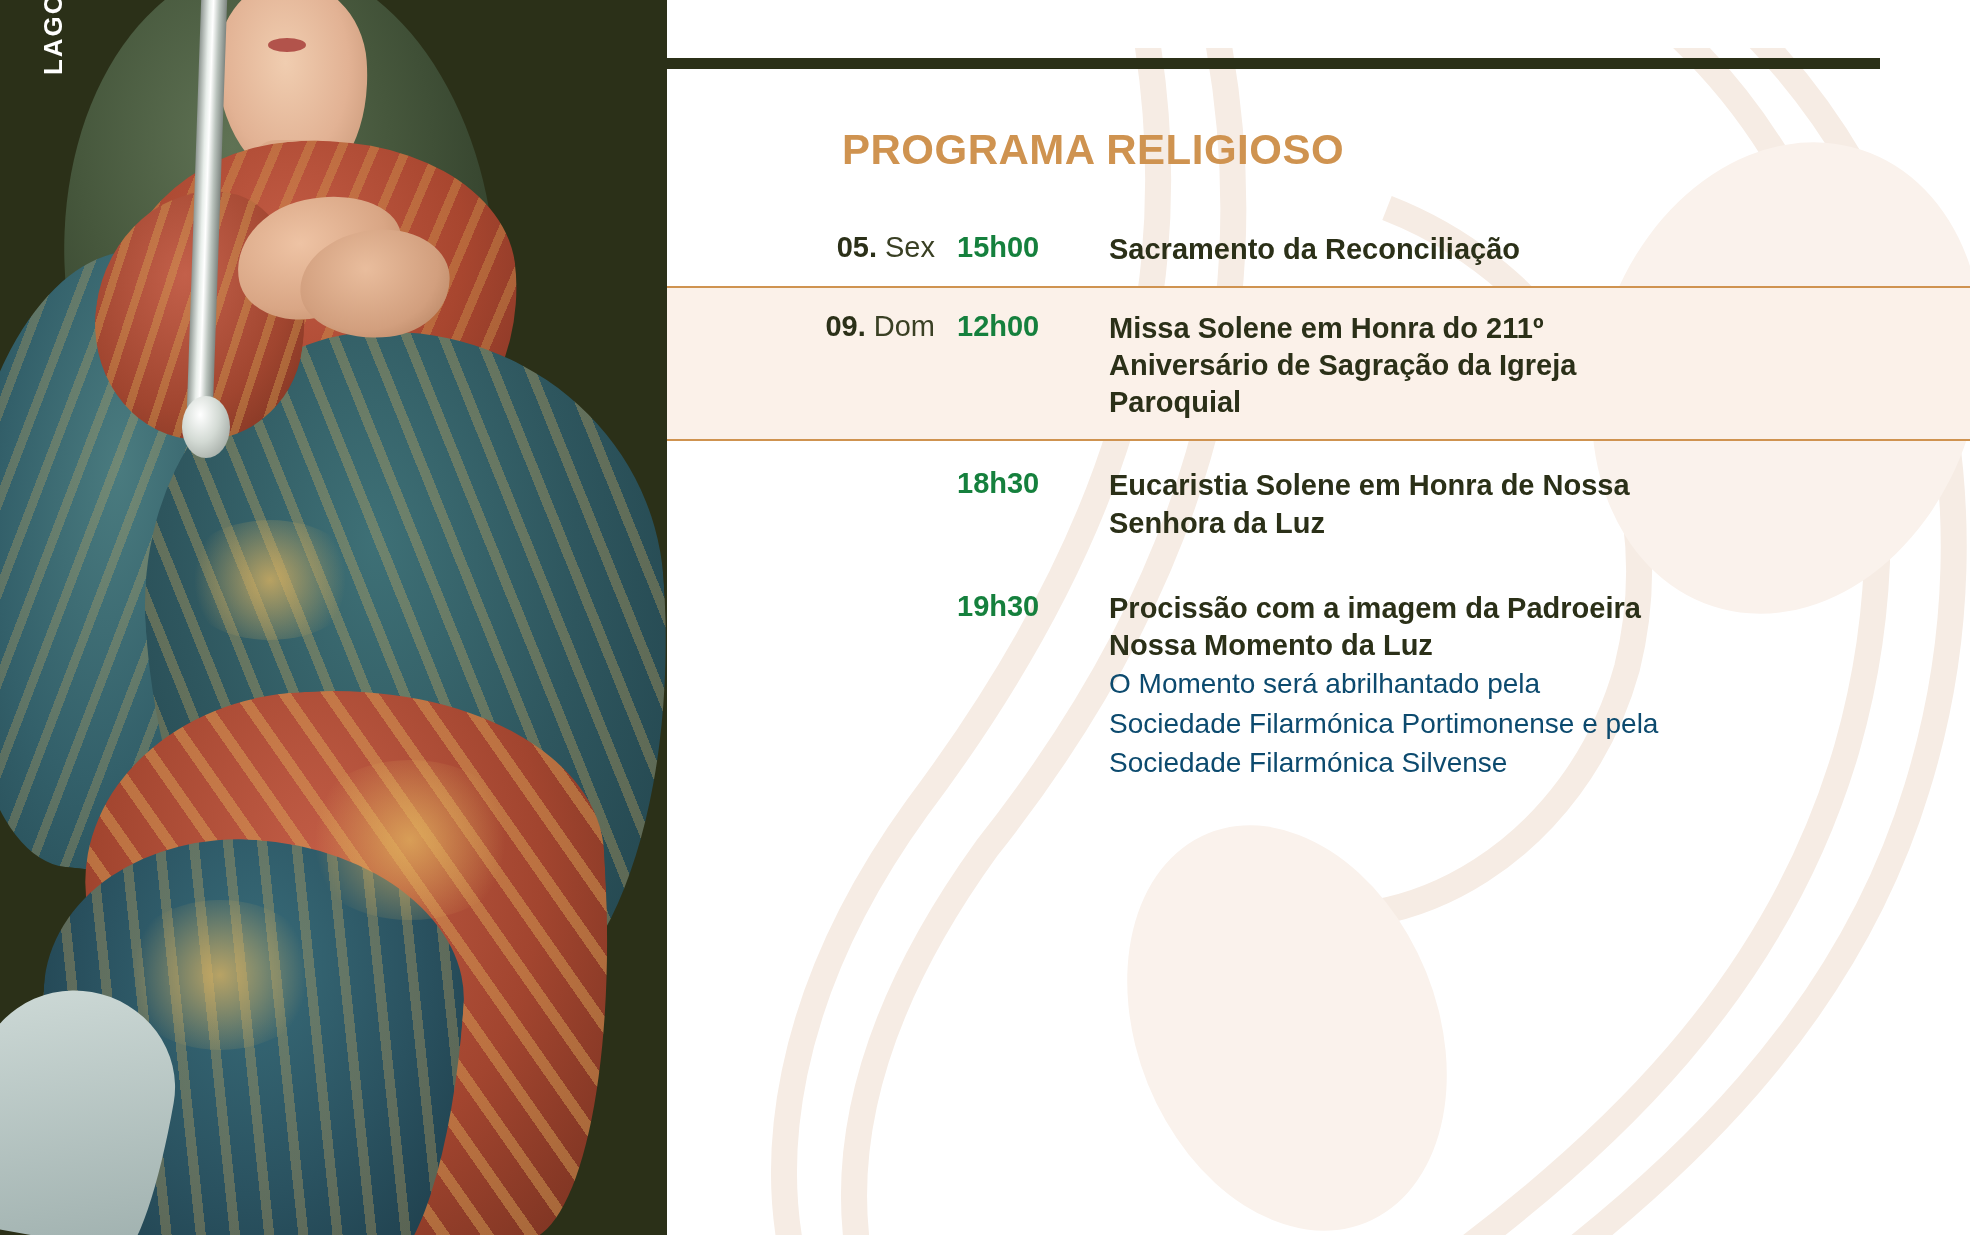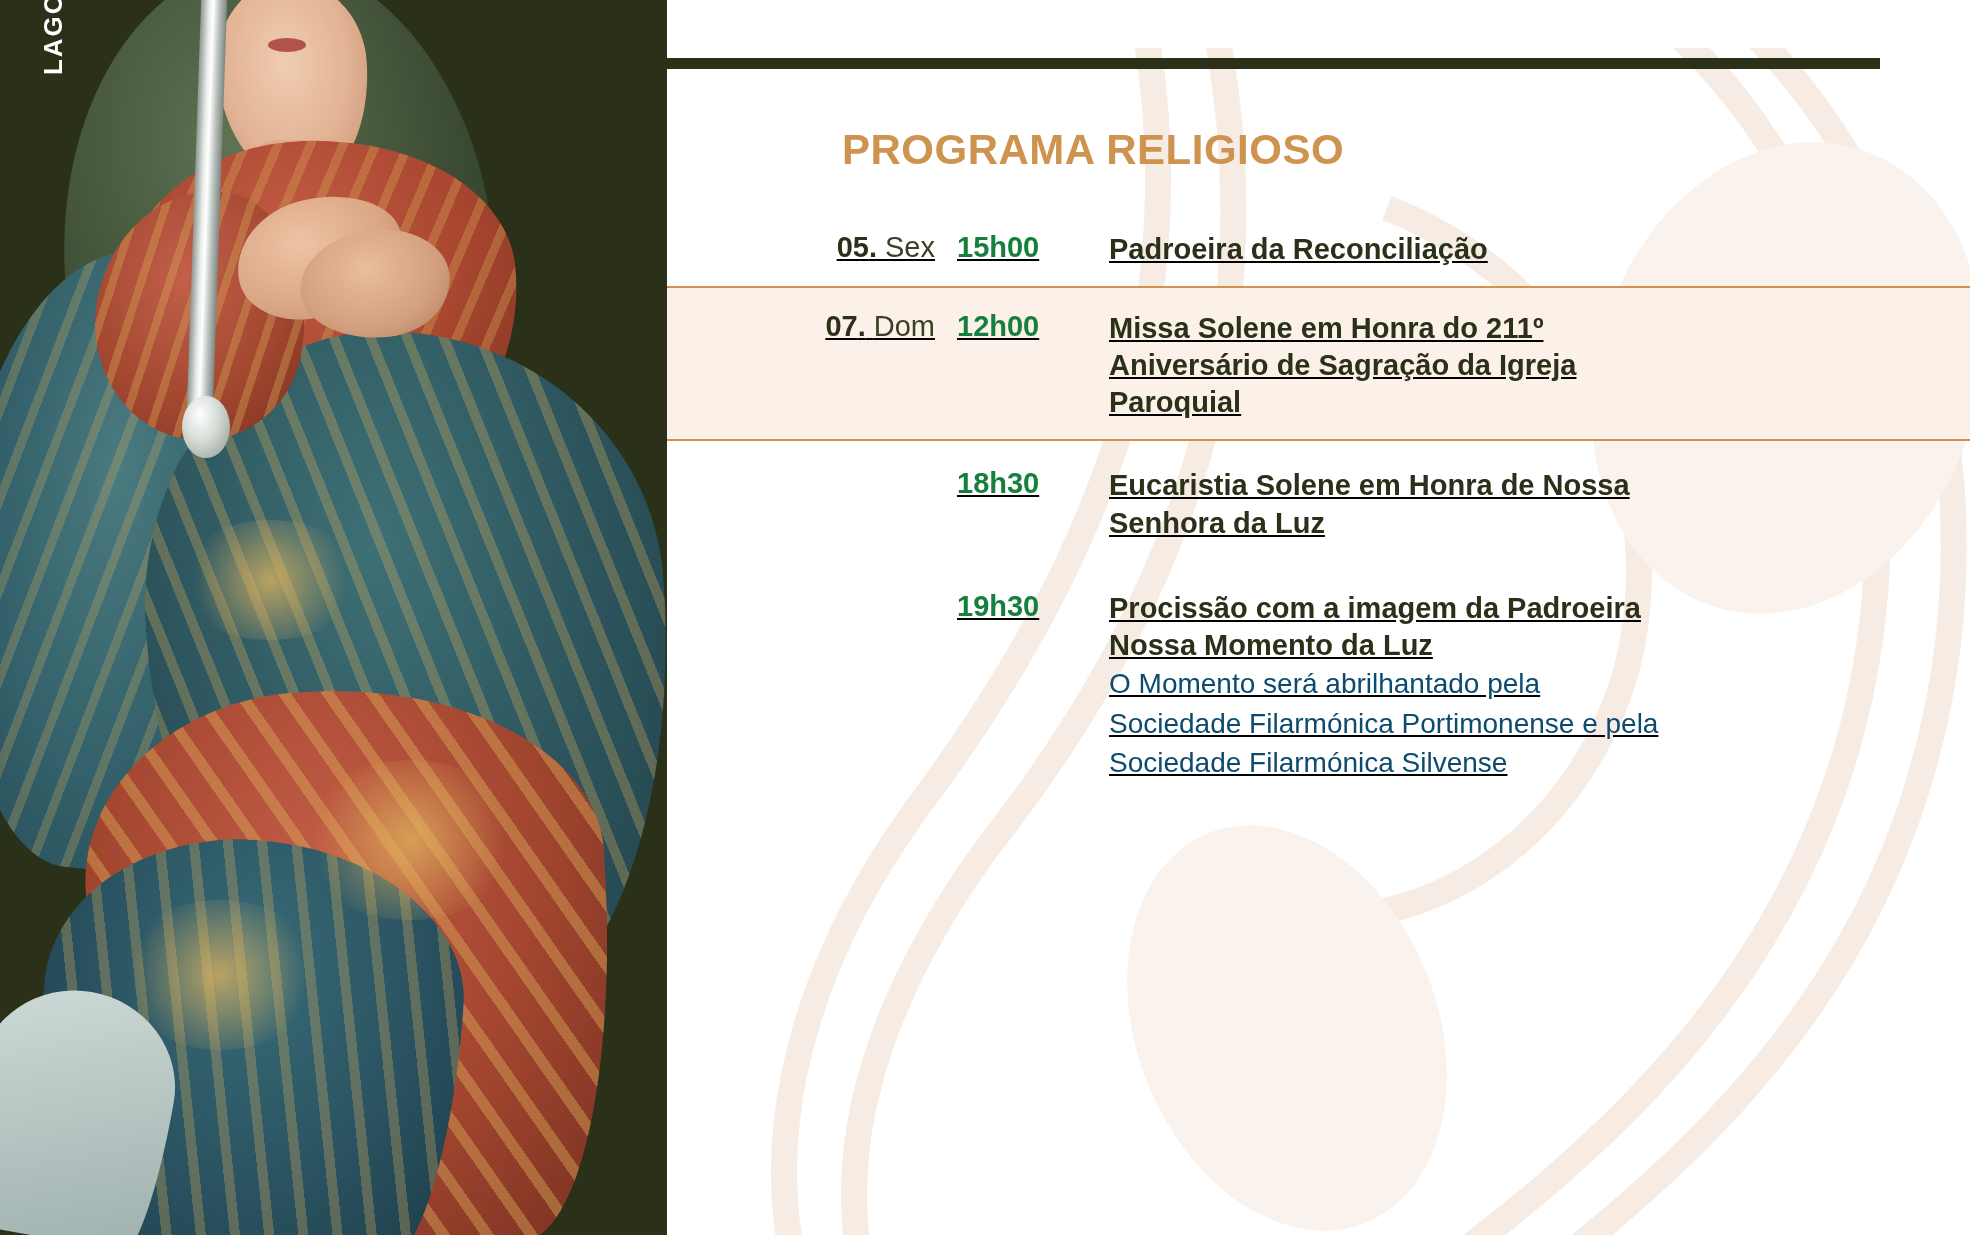--- a/index.html
+++ b/index.html
@@ -154,21 +154,21 @@
   }
 
   .prog-title{
     position:absolute; left:175px; top:78px;
     font-size:42px; font-weight:bold; letter-spacing:.5px;
     color:#cf9350;
   }
 
   
   .sched{ position:absolute; left:0px; top:165px; width:1303px; }
-  .row{ position:relative; display:flex; padding:18px 0 18px 0;text-decoration:underline; }
+  .row{ position:relative; display:flex; padding:18px 0 18px 0; }
   .row.hl{ background:#fbf1e9; border-top:2px solid #cf9350; border-bottom:2px solid #cf9350; }
   .row.hl .c-date, .row.hl .c-time, .row.hl .c-desc{ padding-top:4px; }
 
   .c-date{ width:290px; padding-left:22px; text-align:right; padding-right:22px;
            font-size:29px; color:#2b3018; white-space:nowrap; }
   .c-date .day{ font-weight:bold; }
   .c-date .sep{ font-weight:bold; }
   .c-date .wd{ font-weight:normal; color:#3a4024; }
 
   .c-time{ width:152px; font-size:29px; font-weight:bold; color:#15803d; white-space:nowrap; }
@@ -229,27 +229,27 @@
     <div class="prog-title">PROGRAMA RELIGIOSO</div>
 
     <div class="sched">
 
       <div class="row">
         <div class="c-date">
           <span class="day">05</span><span class="sep">.</span> <span class="wd">Sex</span>
         </div>
         <div class="c-time">15h00</div>
         <div class="c-desc">
-          <span>Padroeira da Reconciliação</span>
+          <span>Sacramento da Reconciliação</span>
         </div>
       </div>
 
       <div class="row hl">
         <div class="c-date">
-          <span class="day">07</span><span class="sep">.</span> <span class="wd">Dom</span>
+          <span class="day">09</span><span class="sep">.</span> <span class="wd">Dom</span>
         </div>
         <div class="c-time">12h00</div>
         <div class="c-desc" style="max-width:530px">
           <span>Missa Solene em Honra do 211º Aniversário de Sagração da Igreja Paroquial</span>
         </div>
       </div>
 
 
       <div class="row" style="padding-top:26px">
         <div class="c-date">

